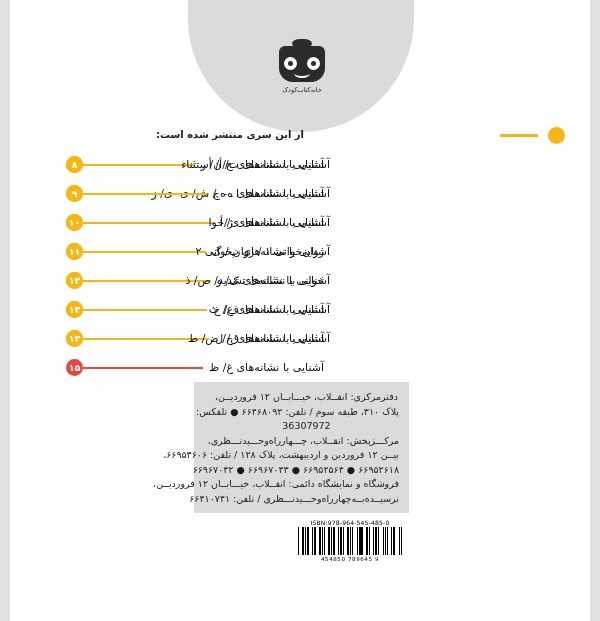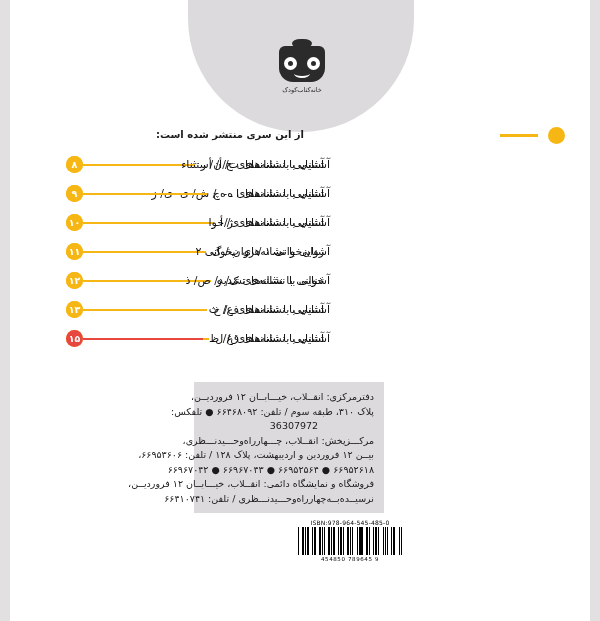--- a/index.html
+++ b/index.html
@@ -186,21 +186,21 @@
     text-align: center;
     font-weight: bold;
   }
   .badge.red { background: #e8473f; }
 
   
   .address {
     position: absolute;
     left: 194px;
     top: 382px;
-    width: 190px;
+    width: 215px;
     background: #dcdadd;
     padding: 8px 10px 7px 20px;
     box-sizing: border-box;
     text-align: center;
     color: #1b1b1b;
     font-size: 9.5px;
     line-height: 14.5px;
   }
   .address div { white-space: nowrap; }
 
@@ -328,20 +328,25 @@
     </div>
     <div class="row">
       <div class="badge">١٢</div>
       <div class="rule"></div>
       <div class="row-label">خوانی با نشانه‌ی تشدید/ ص/ ذ</div>
     </div>
     <div class="row">
       <div class="badge">١٣</div>
       <div class="rule"></div>
       <div class="row-label">آشنایی با نشانه‌های ع/ ث</div>
+    </div>
+    <div class="row">
+      <div class="badge">١۴</div>
+      <div class="rule"></div>
+      <div class="row-label">آشنایی با نشانه‌های ح/ ض/ ط</div>
     </div>
     <div class="row">
       <div class="badge red">١۵</div>
       <div class="rule red"></div>
       <div class="row-label">آشنایی با نشانه‌های غ/ ظ</div>
     </div>
   </div>
 
   <div class="address">
     <div>دفترمرکزی: انقــلاب، خیـــابــان ١٢ فروردیــن،</div>

